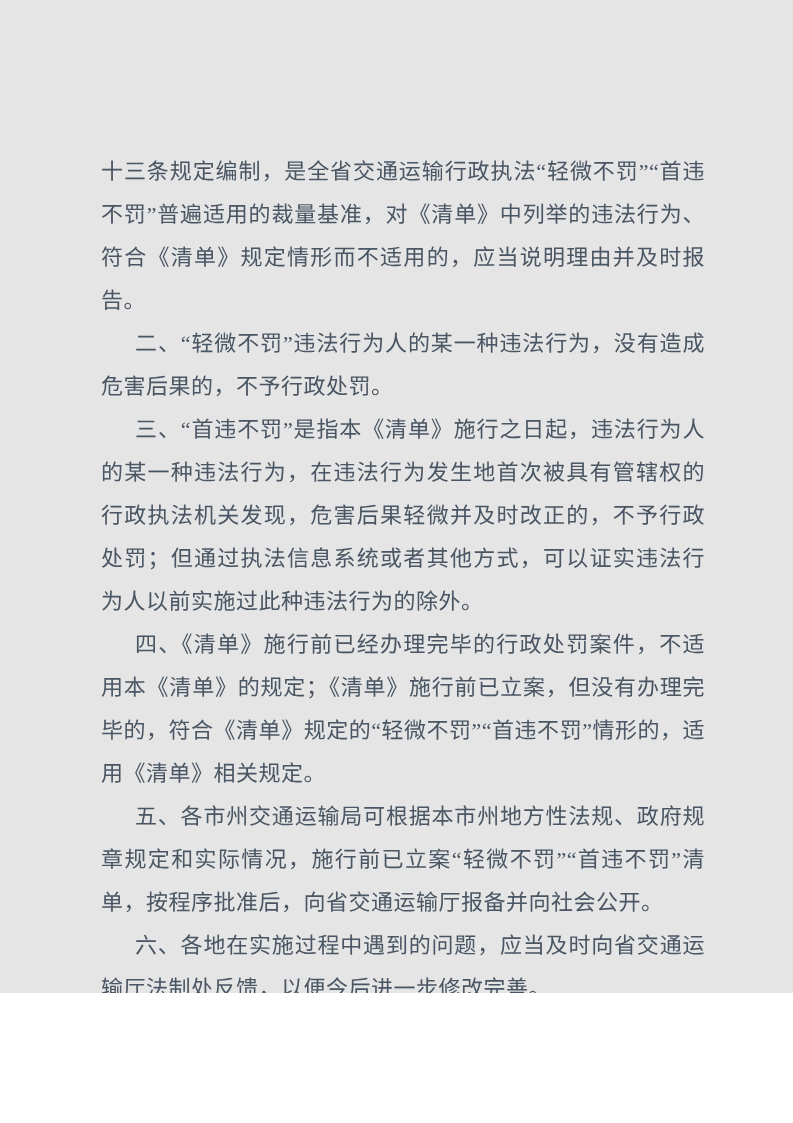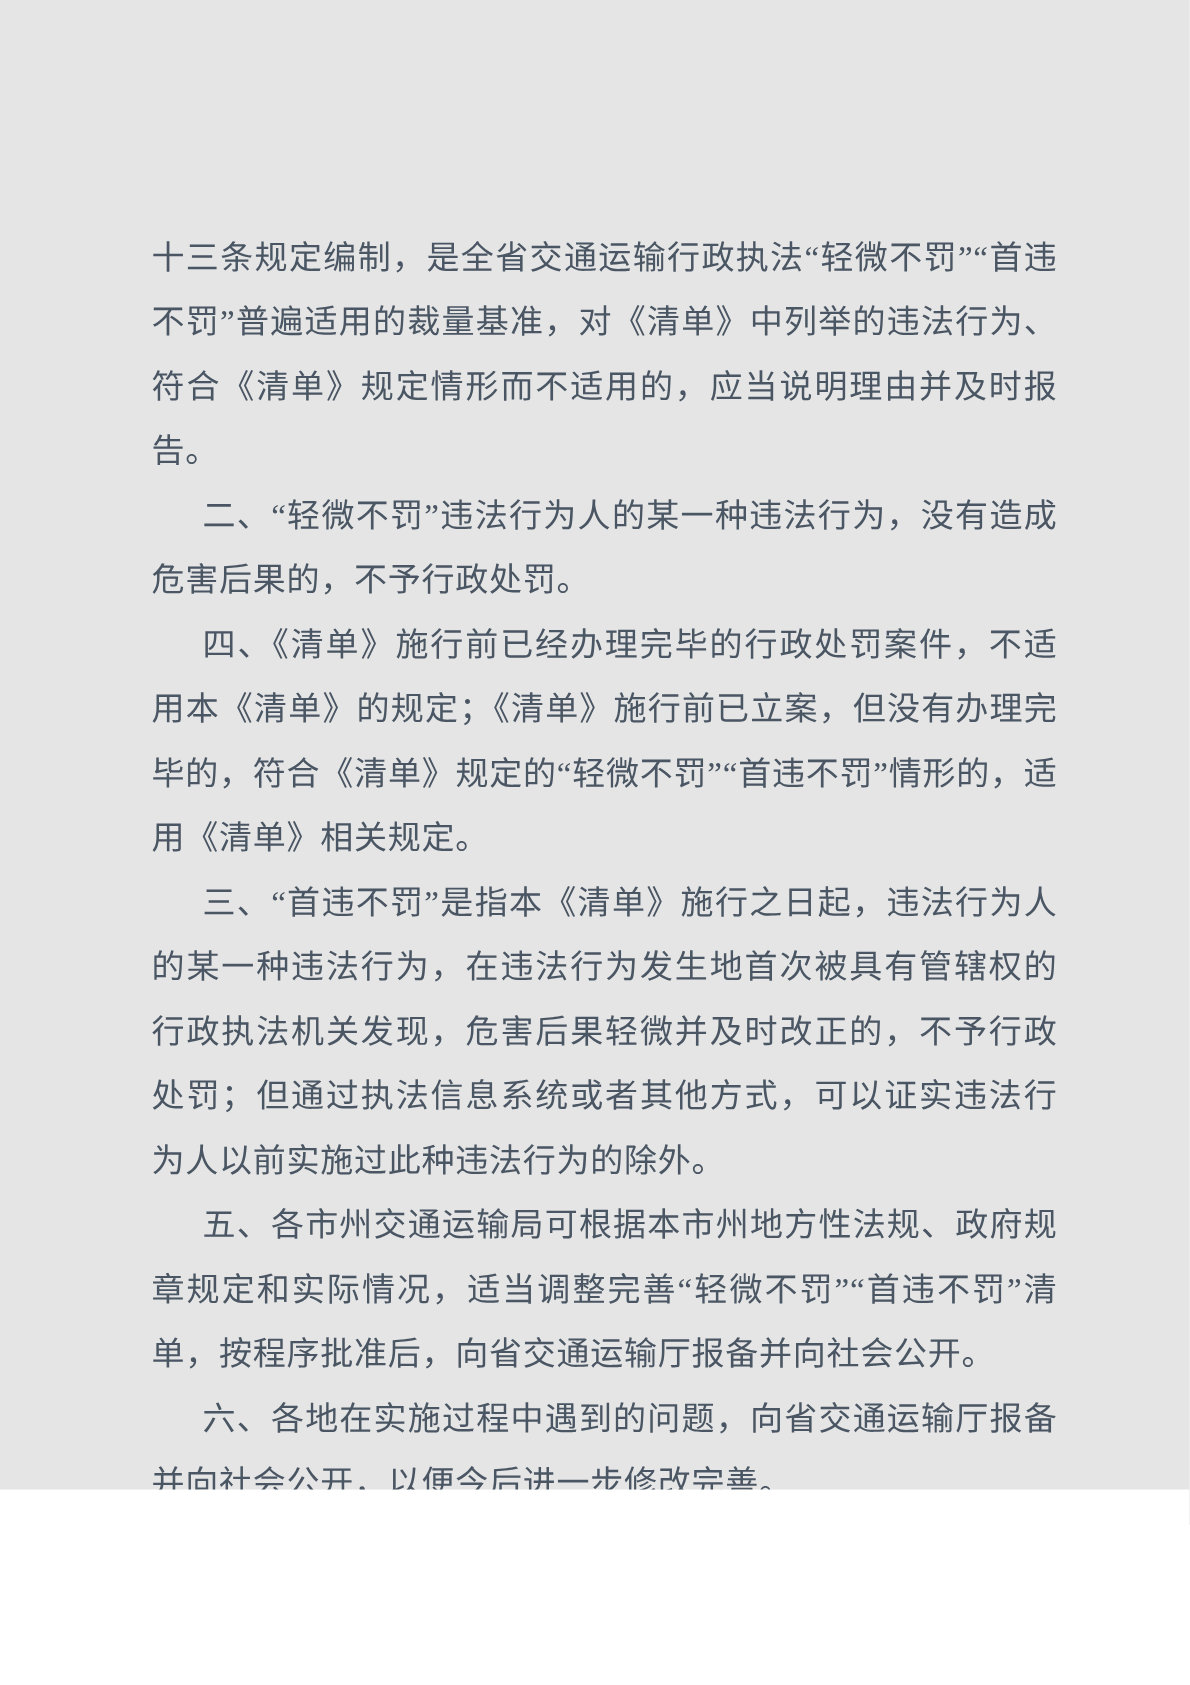--- a/index.html
+++ b/index.html
@@ -58,23 +58,23 @@
   }
 </style>
 </head>
 <body>
 
 <div class="page">
 
   <main class="body-text">
     <p class="para flush">十三条规定编制，是全省交通运输行政执法“轻微不罚”“首违不罚”普遍适用的裁量基准，对《清单》中列举的违法行为、符合《清单》规定情形而不适用的，应当说明理由并及时报告。</p>
     <p class="para">二、“轻微不罚”违法行为人的某一种违法行为，没有造成危害后果的，不予行政处罚。</p>
+    <p class="para">三、“首违不罚”是指本《清单》施行之日起，违法行为人的某一种违法行为，在违法行为发生地首次被具有管辖权的行政执法机关发现，危害后果轻微并及时改正的，不予行政处罚；但通过执法信息系统或者其他方式，可以证实违法行为人以前实施过此种违法行为的除外。</p>
     <p class="para">四、《清单》施行前已经办理完毕的行政处罚案件，不适用本《清单》的规定；《清单》施行前已立案，但没有办理完毕的，符合《清单》规定的“轻微不罚”“首违不罚”情形的，适用《清单》相关规定。</p>
-    <p class="para">三、“首违不罚”是指本《清单》施行之日起，违法行为人的某一种违法行为，在违法行为发生地首次被具有管辖权的行政执法机关发现，危害后果轻微并及时改正的，不予行政处罚；但通过执法信息系统或者其他方式，可以证实违法行为人以前实施过此种违法行为的除外。</p>
-    <p class="para">五、各市州交通运输局可根据本市州地方性法规、政府规章规定和实际情况，适当调整完善“轻微不罚”“首违不罚”清单，按程序批准后，向省交通运输厅报备并向社会公开。</p>
-    <p class="para">六、各地在实施过程中遇到的问题，向省交通运输厅报备并向社会公开，以便今后进一步修改完善。</p>
+    <p class="para">五、各市州交通运输局可根据本市州地方性法规、政府规章规定和实际情况，施行前已立案“轻微不罚”“首违不罚”清单，按程序批准后，向省交通运输厅报备并向社会公开。</p>
+    <p class="para">六、各地在实施过程中遇到的问题，应当及时向省交通运输厅法制处反馈，以便今后进一步修改完善。</p>
   </main>
 
   <footer class="page-footer">
     <span>— 2 —</span>
   </footer>
 
 </div>
 
 </body></html>

